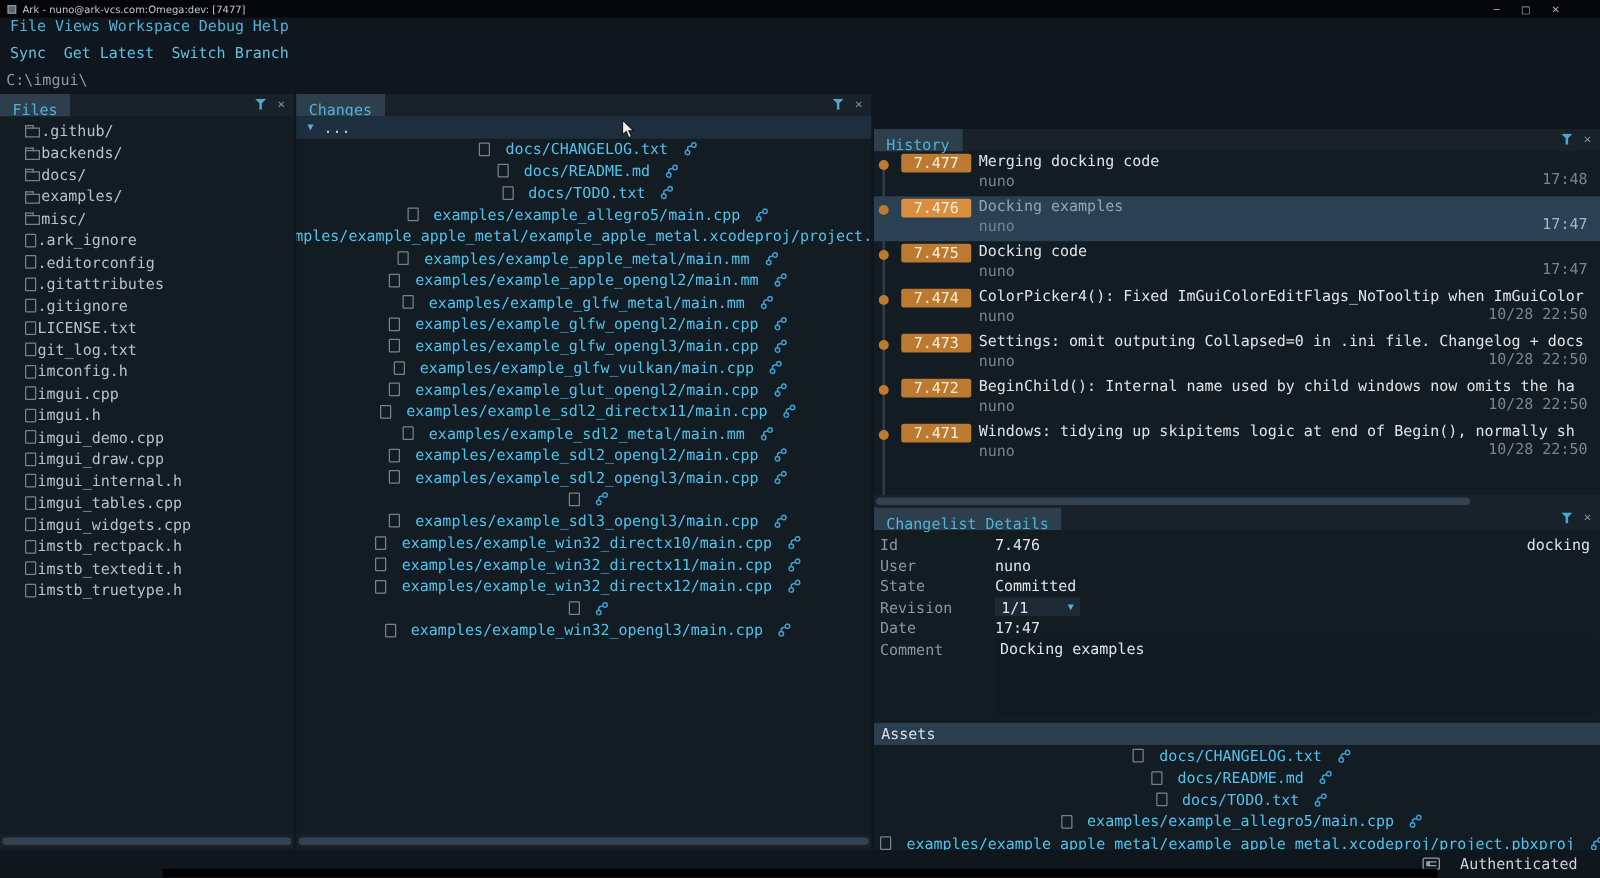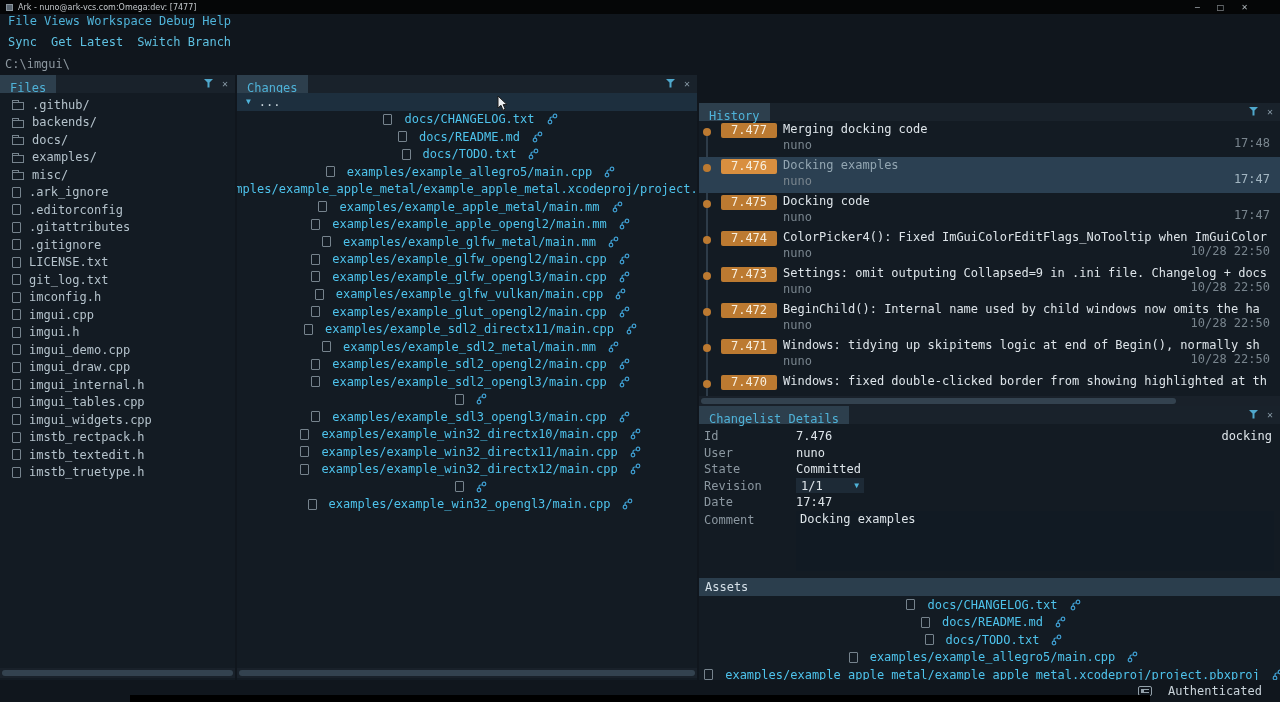--- a/index.html
+++ b/index.html
@@ -31,21 +31,21 @@
   .right-col { flex:1; display:flex; flex-direction:column; background:#10161d; overflow:hidden;margin-top:28px; }
 
   .panel-header { height:18px; flex:0 0 18px; background:#19222b; display:flex; align-items:center; }
   .tab { height:18px; line-height:18px; padding:4px 10px; background:#2d3f4d; color:var(--accent,#4fb3d9); white-space:nowrap; }
   .header-spacer { flex:1; }
   .header-icons { display:flex; align-items:center; gap:9px; padding-right:7px; }
   .close-glyph { color:#8698a4; font-size:10px; line-height:1; }
 
   
   .tree { padding-top:3px; overflow:hidden; }
-  .tree-row { height:17.5px; display:flex; align-items:center; gap:8px; padding-left:12px; color:var(--files-text,#b4c2cb); white-space:nowrap; }
+  .tree-row { height:17.5px; display:flex; align-items:center; gap:1px; padding-left:20px; color:var(--files-text,#b4c2cb); white-space:nowrap; }
   .ico { flex:0 0 auto; display:inline-block; }
   .icon-file { width:9px; height:11px; border:1px solid #76838d; border-radius:1px; }
   .icon-file.icon-folder { width:12px; height:8px; border-radius:0; position:relative; margin-top:3px; }
   .icon-file.icon-folder::before { content:""; position:absolute; left:-1px; top:-3px; width:5px; height:2px; border:1px solid #76838d; border-bottom:none; }
 
   
   .root-row { height:17.5px; flex:0 0 17.5px; background:#1d2f3e; display:flex; align-items:center; gap:8px; padding-left:9px; color:#c9d4db; }
   .root-caret { color:var(--accent,#4fb3d9); font-size:8px; }
   .changes-list { overflow:hidden; }
   .change-row, .asset-row { height:17.5px; display:flex; align-items:center; gap:12px; padding-left:7px; white-space:nowrap; overflow:hidden;justify-content:center; }
@@ -561,48 +561,41 @@
               <span class="commit-dot"></span>
               <span class="rev-badge">7.474</span>
               <span class="commit-msg">ColorPicker4(): Fixed ImGuiColorEditFlags_NoTooltip when ImGuiColor</span>
               <span class="commit-author">nuno</span>
               <span class="commit-time">10/28 22:50</span>
             </div>
 
             <div class="commit-row">
               <span class="commit-dot"></span>
               <span class="rev-badge">7.473</span>
-              <span class="commit-msg">Settings: omit outputing Collapsed=9 in .ini file. Changelog + docs</span>
+              <span class="commit-msg">Settings: omit outputing Collapsed=0 in .ini file. Changelog + docs</span>
               <span class="commit-author">nuno</span>
               <span class="commit-time">10/28 22:50</span>
             </div>
 
             <div class="commit-row">
               <span class="commit-dot"></span>
               <span class="rev-badge">7.472</span>
               <span class="commit-msg">BeginChild(): Internal name used by child windows now omits the ha</span>
               <span class="commit-author">nuno</span>
               <span class="commit-time">10/28 22:50</span>
             </div>
 
             <div class="commit-row">
               <span class="commit-dot"></span>
               <span class="rev-badge">7.471</span>
               <span class="commit-msg">Windows: tidying up skipitems logic at end of Begin(), normally sh</span>
               <span class="commit-author">nuno</span>
               <span class="commit-time">10/28 22:50</span>
             </div>
 
-            <div class="commit-row">
-              <span class="commit-dot"></span>
-              <span class="rev-badge">7.470</span>
-              <span class="commit-msg">Windows: fixed double-clicked border from showing highlighted at th</span>
-              <span class="commit-author"></span>
-              <span class="commit-time"></span>
-            </div>
           </div>
         <div class="hscroll history-hscroll">
             <div class="thumb"></div>
           </div>
       </div>
 
       <div class="details-panel">
         <div class="panel-header">
           <span class="tab">Changelist Details</span>
           <span class="header-spacer"></span>

